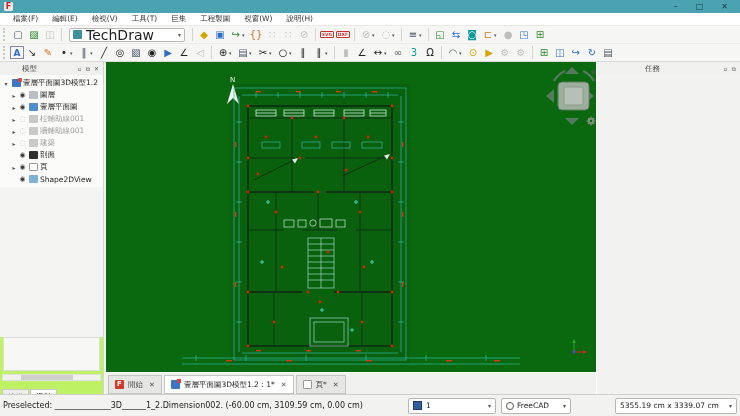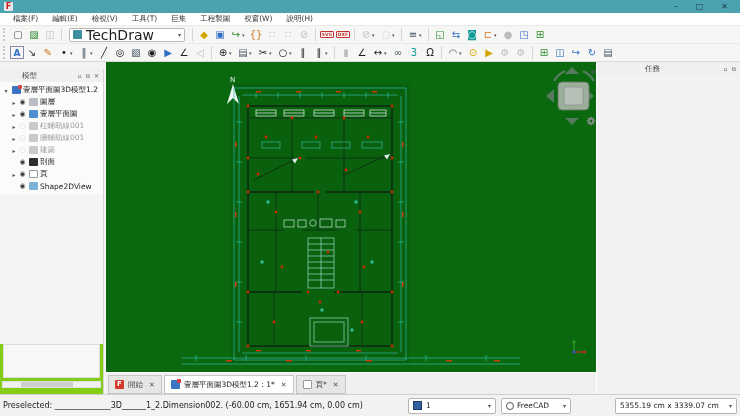--- a/index.html
+++ b/index.html
@@ -30,21 +30,21 @@
   .c-yellow{color:#d4a500;} .c-blue{color:#2f6fc4;} .c-teal{color:#0e9a9a;} .c-orange{color:#d07820;} .c-dark{color:#222;} .c-green{color:#2e8b2e;} .c-steel{color:#456;}
   .wb-combo{height:14px;min-width:116px;background:#fff;border:1px solid #b9b9b7;border-radius:2px;display:flex;align-items:center;padding:0 3px;margin:0 4px;flex:0 0 auto;}
   .wb-combo .wb-ic{width:9px;height:9px;background:#3f8fa0;border-radius:1px;margin-right:4px;}
   .wb-combo .wb-label{font-size:14px;color:#222;flex:1;}
   .wb-combo .wb-caret{font-size:6px;color:#555;margin-left:6px;}
 
   
   .main{position:absolute;left:0;top:62px;width:740px;height:332px;}
 
   
-  .left-dock{position:absolute;left:0;top:7px;width:104px;height:332px;background:#84cc16;border-right:1px solid #d3d3d1;}
+  .left-dock{position:absolute;left:0;top:0;width:104px;height:332px;background:#bef264;border-right:1px solid #d3d3d1;}
   .dock-header{height:13px;display:flex;align-items:center;padding:0 4px;background:#f0f0ee;}
   .dock-title{font-size:7.5px;color:#444;flex:1;padding-left:18px;}
   .dock-title.tasks{padding-left:44px;}
   .dock-btn{font-size:6px;color:#666;margin-left:4px;}
   .tree{background:#fbfbfa;height:112px;padding:2px 0 0 2px;overflow:hidden;}
   .trow{display:flex;align-items:center;height:12px;white-space:nowrap;}
   .texp{width:8px;font-size:6px;color:#555;text-align:center;flex:0 0 auto;}
   .teye{width:9px;font-size:7px;color:#3a3a3a;text-align:center;flex:0 0 auto;}
   .teye.off{color:#b5b5b3;}
   .tico{width:9px;height:8px;margin:0 2px;flex:0 0 auto;border-radius:1px;}
@@ -476,21 +476,21 @@
       <div class="dock-header">
         <span class="dock-title tasks">任務</span>
         <span class="dock-btn">▫</span>
         <span class="dock-btn">⧉</span>
         <span class="dock-btn">✕</span>
       </div>
     </div>
   </div>
 
   <div class="statusbar">
-    <span class="status-msg">Preselected: ______________3D______1_2.Dimension002. (-60.00 cm, 1651.94 cm, 0.00 cm)</span>
+    <span class="status-msg">Preselected: ______________3D______1_2.Dimension002. (-60.00 cm, 3109.59 cm, 0.00 cm)</span>
     <div class="scombo" style="width:88px;">
       <span class="sq"></span>
       <span>1</span>
       <span class="car" style="margin-left:auto;">▾</span>
     </div>
     <div class="scombo" style="width:70px;">
       <span class="ci"></span>
       <span>FreeCAD</span>
       <span class="car" style="margin-left:auto;">▾</span>
     </div>

